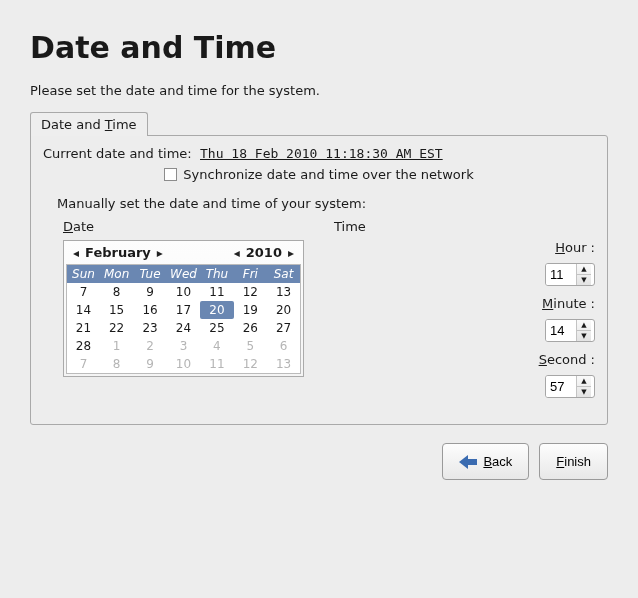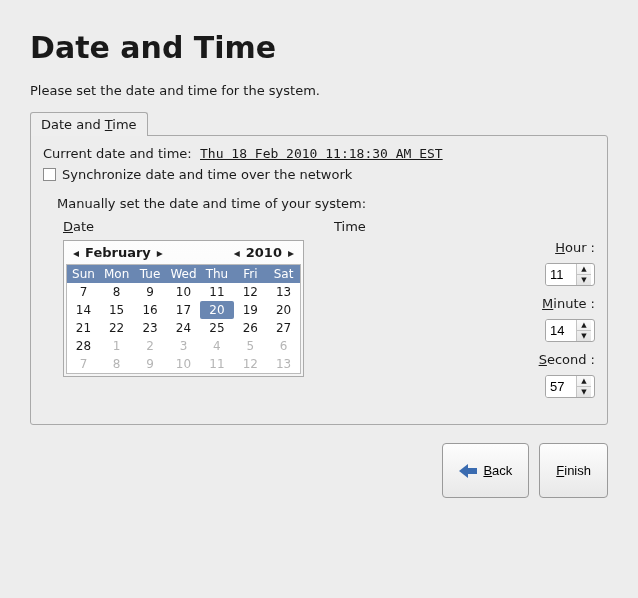--- a/index.html
+++ b/index.html
@@ -26,21 +26,21 @@
 .tab u { text-decoration: underline; }
 .panel {
   border: 1px solid #a9a9a9;
   border-radius: 0 3px 3px 3px;
   padding: 10px 12px 16px;
   margin-top: -1px;
   background: #ededed;
 }
 .current-row { font-family: "DejaVu Sans", sans-serif; white-space: pre; }
 .mono { font-family: "DejaVu Sans Mono", monospace; text-decoration: underline; }
-.sync-row { display: flex; align-items: center; gap: 6px; margin-top: 6px; }
+.sync-row { display: flex; align-items: center; gap: 6px; margin-top: 6px; justify-content: center; }
 .chk {
   width: 13px; height: 13px;
   border: 1px solid #8c8c8c;
   background: #fff;
 }
 .manual { margin: 14px 0 8px 14px; }
 .cols { display: flex; gap: 30px; padding-left: 20px; }
 .col-head { font-weight: normal; margin-bottom: 6px; }
 .col-head u { text-decoration: underline; }
 .date-col { }
@@ -67,20 +67,21 @@
   background: #fff;
   margin-top: 2px;
 }
 .cal-grid th {
   background: #6a87b2;
   color: #fff;
   font-weight: normal;
   font-size: 12px;
   padding: 2px 0;
   text-align: center;
+  font-style: italic;
 }
 .cal-grid td {
   text-align: center;
   padding: 2px 0;
   font-size: 12px;
 }
 .cal-grid td.other { color: #b5b5b5; }
 .cal-grid td.sel {
   background: #6a87b2;
   color: #fff;
@@ -116,21 +117,21 @@
 }
 .spin-btn:first-child { border-bottom: 1px solid #c3c3c3; }
 .footer {
   display: flex; justify-content: flex-end; gap: 10px;
   margin-top: 18px;
 }
 .btn {
   border: 1px solid #9a9a9a;
   border-radius: 4px;
   background: linear-gradient(#fdfdfd,#e8e8e8);
-  padding: 19px 16px;
+  padding: 10px 16px;
   font-size: 13px;
   display: flex; align-items: center; gap: 6px;
 }
 .btn u { text-decoration: underline; }
 .back-arrow {
   display: inline-block;
   position: relative;
   width: 18px; height: 14px;
 }
 .back-arrow .stem {

